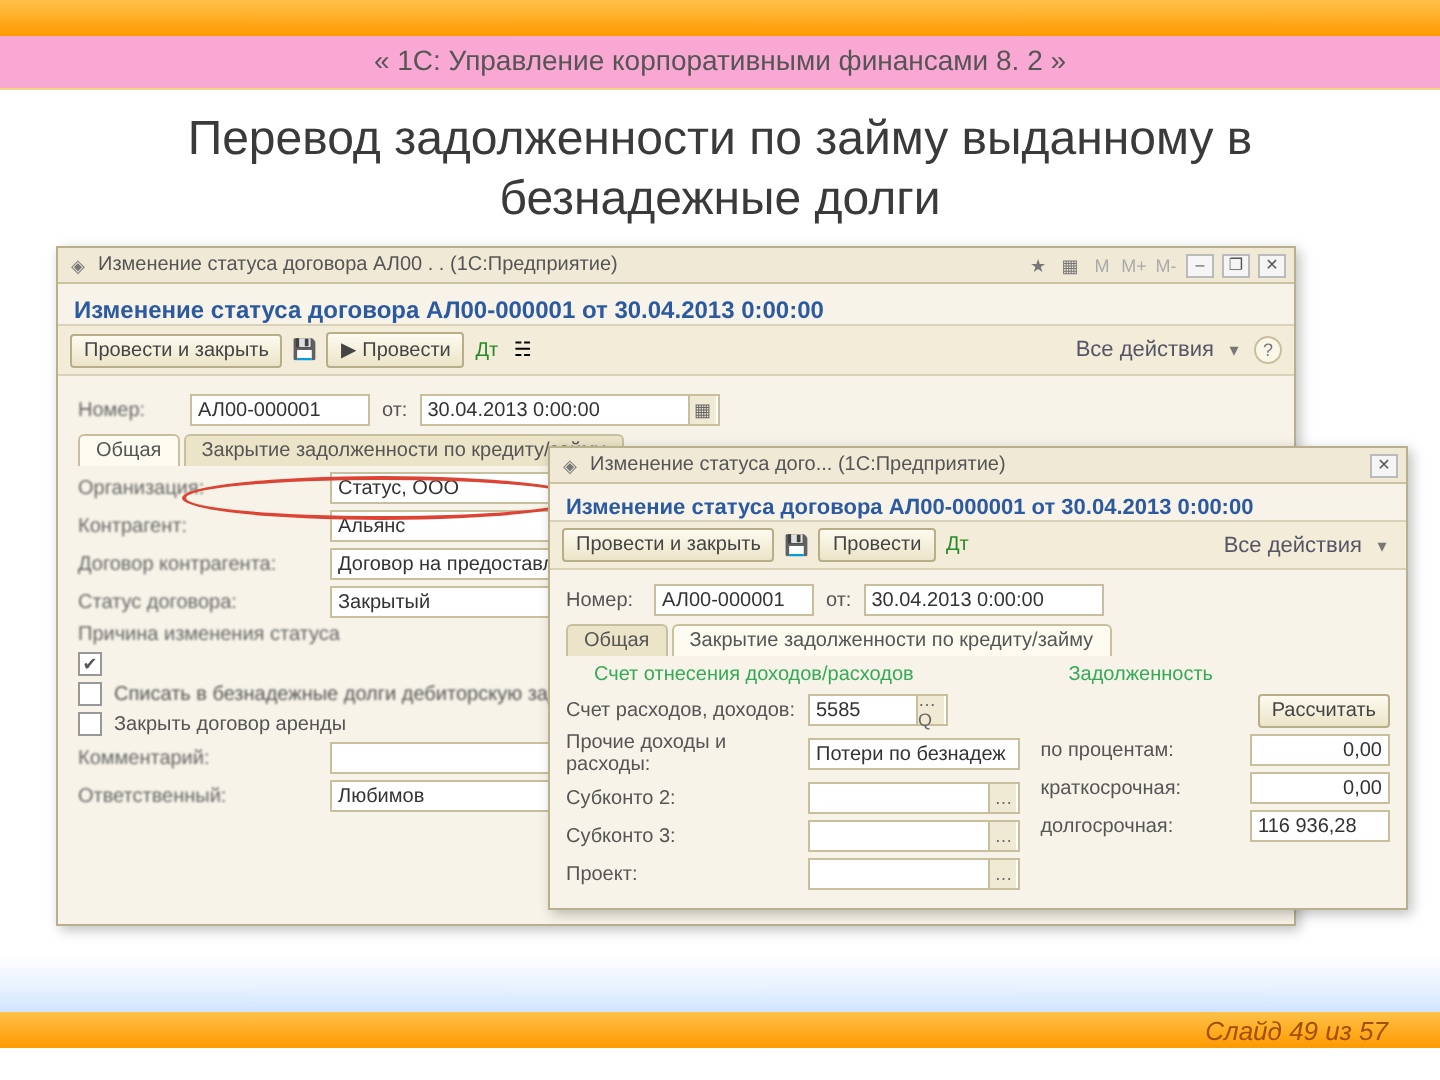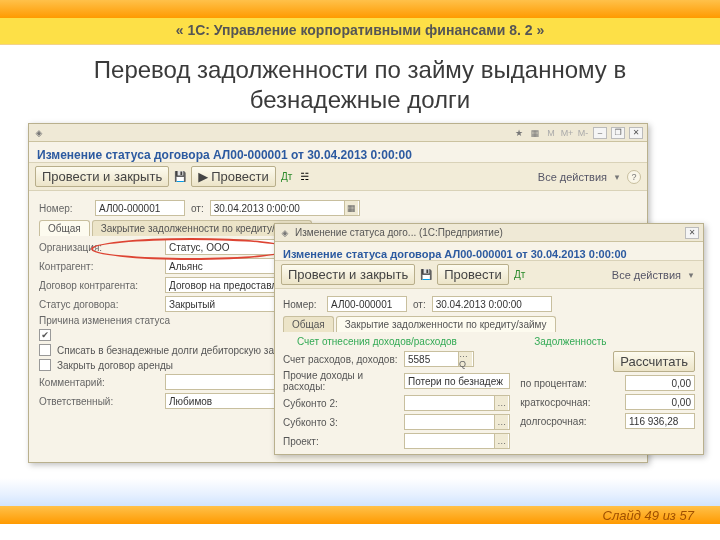--- a/index.html
+++ b/index.html
@@ -1,30 +1,30 @@
 <!DOCTYPE html>
 <html><head>
 <meta charset="utf-8">
 <style>
   * { box-sizing: border-box; margin: 0; padding: 0; }
   body { width: 720px; height: 540px; font-family: Arial, sans-serif; font-size: 11px; background: #fff; position: relative; overflow: hidden; }
   .orange-bar { height: 18px; background: linear-gradient(#ffc14a,#ff9a00); width: 100%; }
-  .header-row { text-align: center; padding: 4px 0 6px; font-size: 14px; font-weight: bold; color: #555; border-bottom: 1px solid #f3d28a; background: #fde047; }
+  .header-row { text-align: center; padding: 4px 0 6px; font-size: 14px; font-weight: normal; color: #555; border-bottom: 1px solid #f3d28a; background: #f9a8d4; }
   .slide-title { text-align: center; font-size: 24px; color: #3a3a3a; padding: 10px 40px 8px; line-height: 1.25; }
   .workspace { position: relative; margin: 0 28px; height: 350px; }
   .win { position: absolute; background: #f7f3e8; border: 1px solid #b9b08d; box-shadow: 2px 2px 6px rgba(0,0,0,.25); }
   .win1 { left: 0; top: 0; width: 620px; height: 340px; }
   .win2 { left: 246px; top: 100px; width: 430px; height: 232px; background:#f7f3e8; }
   .title-bar { display:flex; align-items:center; height:18px; padding:0 4px; font-size:10px; color:#555; background:#efe9d6; border-bottom:1px solid #cbc29f; gap:4px;}
   .title-bar .spacer{flex:1;}
   .tb-icon { width:12px;height:12px;display:inline-flex;align-items:center;justify-content:center;font-size:9px;color:#777;}
   .tb-btn { width:14px;height:12px;border:1px solid #bbb;background:#f5f5f5;font-size:8px;display:inline-flex;align-items:center;justify-content:center;color:#555;cursor:pointer;}
   .doc-title { font-size:12px; font-weight:bold; color:#2c5aa0; padding:6px 8px 0; }
   .toolbar { display:flex; align-items:center; gap:4px; padding:3px 6px; border-top:1px solid #d9d2b8; border-bottom:1px solid #d9d2b8; background:#f2ecd8;}
-  .btn { border:1px solid #b8ae8a; background:linear-gradient(#fdfbef,#ece4c8); padding:2px 6px; font-size:13px; color:#444; border-radius:2px; cursor:pointer; display:inline-flex; align-items:center; gap:3px;}
+  .btn { border:1px solid #b8ae8a; background:linear-gradient(#fdfbef,#ece4c8); padding:2px 6px; font-size:10px; color:#444; border-radius:2px; cursor:pointer; display:inline-flex; align-items:center; gap:3px;}
   .btn-icon { width:14px;height:14px;display:inline-flex;align-items:center;justify-content:center;font-size:10px;}
   .body { padding:6px 10px; }
   .row { display:flex; align-items:center; margin:3px 0; gap:6px; font-size:10px; color:#555;}
   .lbl { width:120px; color:#666; filter:blur(.4px);}
   .lbl2 { width:140px; color:#555; }
   .field { flex:1; height:16px; border:1px solid #c8bf9e; background:#fff; padding:0 3px; font-size:10px; color:#333; display:flex; align-items:center; position:relative;}
   .field.short{flex:0 0 90px;}
   .field.med{flex:0 0 150px;}
   .field .dots{position:absolute;right:1px;top:0;height:14px;width:14px;border-left:1px solid #c8bf9e;display:flex;align-items:center;justify-content:center;font-size:9px;color:#666;background:#f0ead4;}
   .tabs { display:flex; gap:2px; margin:4px 0 2px; }
@@ -47,20 +47,21 @@
 
 <div class="orange-bar"></div>
 <div class="header-row">« 1С: Управление корпоративными финансами 8. 2 »</div>
 <div class="slide-title">Перевод задолженности по займу выданному в безнадежные долги</div>
 
 <div class="workspace">
 
   <div class="win win1">
     <div class="title-bar">
       <span class="tb-icon">◈</span>
+      <span>Изменение статуса договора АЛ00 . .  (1С:Предприятие)</span>
       <span class="spacer"></span>
       <span class="tb-icon">★</span>
       <span class="tb-icon">▦</span>
       <span class="tb-icon dim">M</span>
       <span class="tb-icon dim">M+</span>
       <span class="tb-icon dim">M-</span>
       <span class="tb-btn">–</span>
       <span class="tb-btn">❐</span>
       <span class="tb-btn">✕</span>
     </div>

